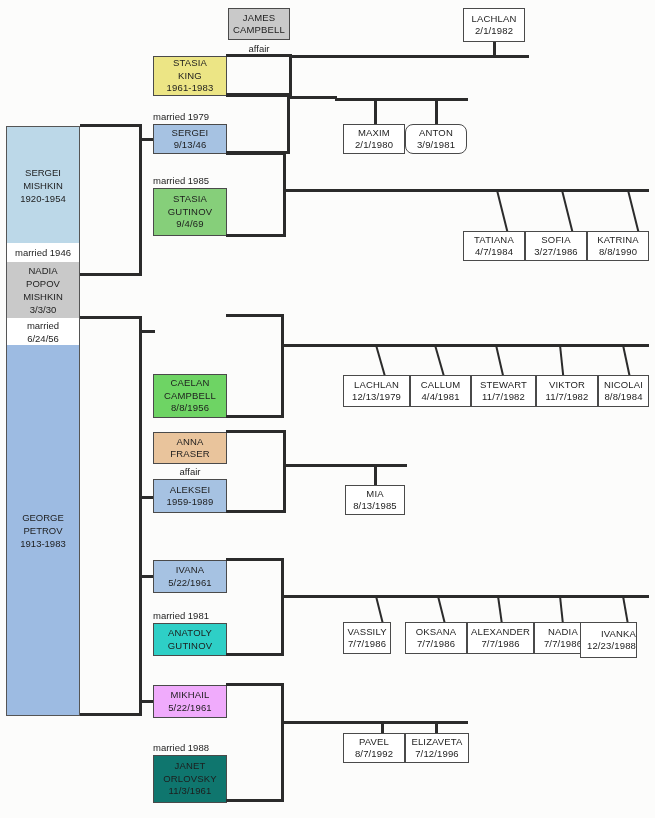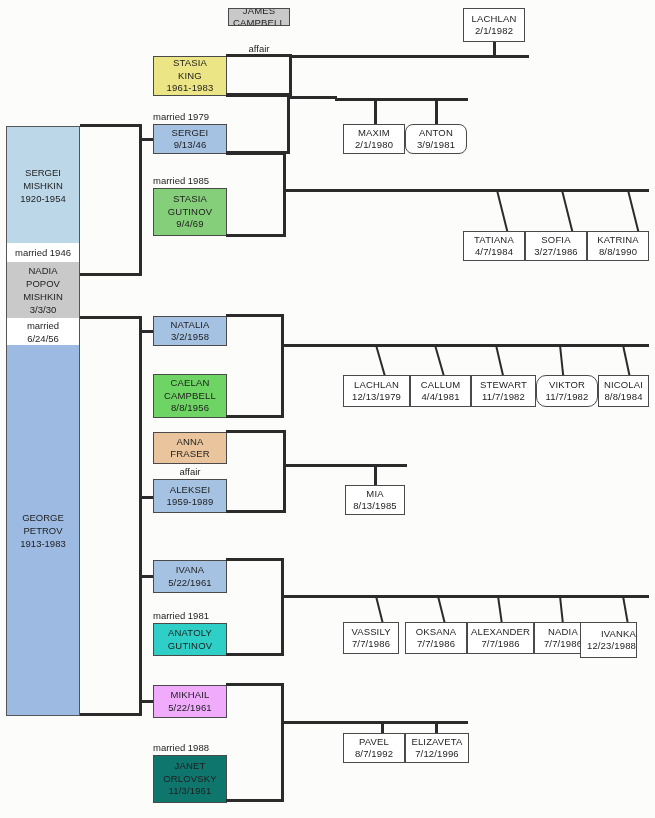--- a/index.html
+++ b/index.html
@@ -91,21 +91,21 @@
   <div class="h" style="left:139px;top:138px;width:16px;"></div>
 
   <div class="h" style="left:80px;top:316px;width:62px;"></div>
   <div class="v" style="left:139px;top:316px;height:400px;"></div>
   <div class="h" style="left:80px;top:713px;width:62px;"></div>
   <div class="h" style="left:139px;top:330px;width:16px;"></div>
   <div class="h" style="left:139px;top:496px;width:16px;"></div>
   <div class="h" style="left:139px;top:575px;width:16px;"></div>
   <div class="h" style="left:139px;top:700px;width:16px;"></div>
 
-  <div class="box" style="left:228px;top:8px;width:62px;height:18px;background:#c9c9c9;">
+  <div class="box" style="left:228px;top:8px;width:62px;height:32px;background:#c9c9c9;">
     <span>JAMES</span>
     <span>CAMPBELL</span>
   </div>
   <div class="cap" style="left:222px;top:42px;width:74px;height:14px;">
     <span>affair</span>
   </div>
 
   <div class="box" style="left:153px;top:56px;width:74px;height:40px;background:#ece585;">
     <span>STASIA</span>
     <span>KING</span>
@@ -173,24 +173,20 @@
   </div>
   <div class="box descbox" style="left:525px;top:231px;width:62px;height:30px;">
     <span>SOFIA</span>
     <span>3/27/1986</span>
   </div>
   <div class="box descbox" style="left:587px;top:231px;width:62px;height:30px;">
     <span>KATRINA</span>
     <span>8/8/1990</span>
   </div>
 
-  <div class="box" style="left:153px;top:316px;width:74px;height:30px;background:#a6c2e2;">
-    <span>NATALIA</span>
-    <span>3/2/1958</span>
-  </div>
   <div class="cap" style="left:153px;top:360px;width:100px;height:14px;justify-content:flex-start;margin-top:16px;">
     <span>married 6/1/78</span>
   </div>
   <div class="box" style="left:153px;top:374px;width:74px;height:44px;background:#6ed464;">
     <span>CAELAN</span>
     <span>CAMPBELL</span>
     <span>8/8/1956</span>
   </div>
 
   <div class="h" style="left:226px;top:314px;width:58px;"></div>
@@ -208,21 +204,21 @@
     <span>12/13/1979</span>
   </div>
   <div class="box descbox" style="left:410px;top:375px;width:61px;height:32px;">
     <span>CALLUM</span>
     <span>4/4/1981</span>
   </div>
   <div class="box descbox" style="left:471px;top:375px;width:65px;height:32px;">
     <span>STEWART</span>
     <span>11/7/1982</span>
   </div>
-  <div class="box descbox" style="left:536px;top:375px;width:62px;height:32px;border-radius:10px;">
+  <div class="box descbox" style="left:536px;top:375px;width:62px;height:32px;">
     <span>VIKTOR</span>
     <span>11/7/1982</span>
   </div>
   <div class="box descbox" style="left:598px;top:375px;width:51px;height:32px;">
     <span>NICOLAI</span>
     <span>8/8/1984</span>
   </div>
 
   <div class="box" style="left:153px;top:432px;width:74px;height:32px;background:#e9c49c;">
     <span>ANNA</span>
@@ -262,21 +258,21 @@
   <div class="h" style="left:226px;top:558px;width:58px;"></div>
   <div class="v" style="left:281px;top:558px;height:97px;"></div>
   <div class="h" style="left:226px;top:653px;width:58px;"></div>
   <div class="h" style="left:281px;top:595px;width:368px;"></div>
   <div class="tick" style="left:375px;top:596px;height:29px;transform:rotate(-14deg);"></div>
   <div class="tick" style="left:437px;top:596px;height:29px;transform:rotate(-14deg);"></div>
   <div class="tick" style="left:497px;top:596px;height:29px;transform:rotate(-8deg);"></div>
   <div class="tick" style="left:559px;top:596px;height:29px;transform:rotate(-6deg);"></div>
   <div class="tick" style="left:622px;top:596px;height:29px;transform:rotate(-10deg);"></div>
 
-  <div class="box descbox" style="left:343px;top:622px;width:56px;height:32px;">
+  <div class="box descbox" style="left:343px;top:622px;width:48px;height:32px;">
     <span>VASSILY</span>
     <span>7/7/1986</span>
   </div>
   <div class="box descbox" style="left:405px;top:622px;width:62px;height:32px;">
     <span>OKSANA</span>
     <span>7/7/1986</span>
   </div>
   <div class="box descbox" style="left:467px;top:622px;width:67px;height:32px;">
     <span>ALEXANDER</span>
     <span>7/7/1986</span>

